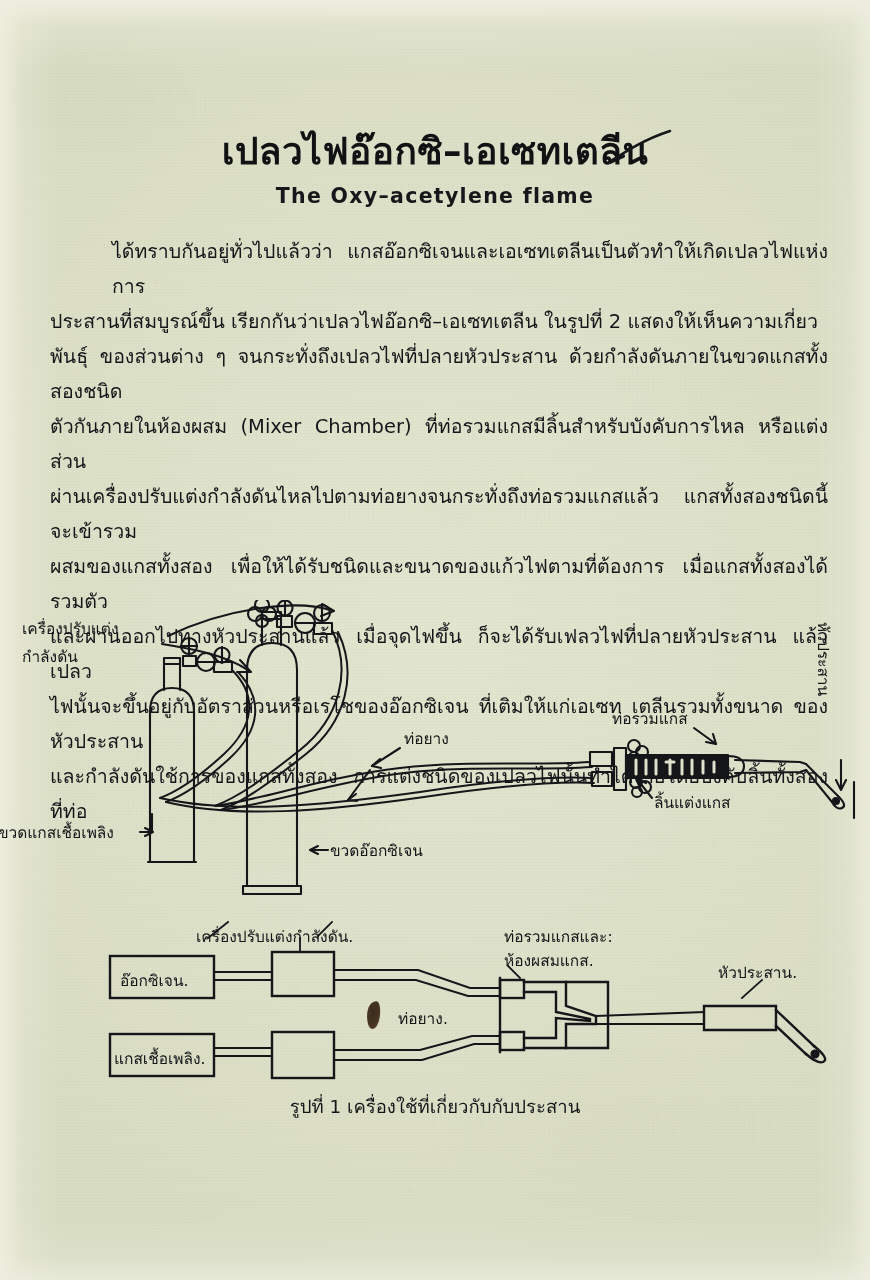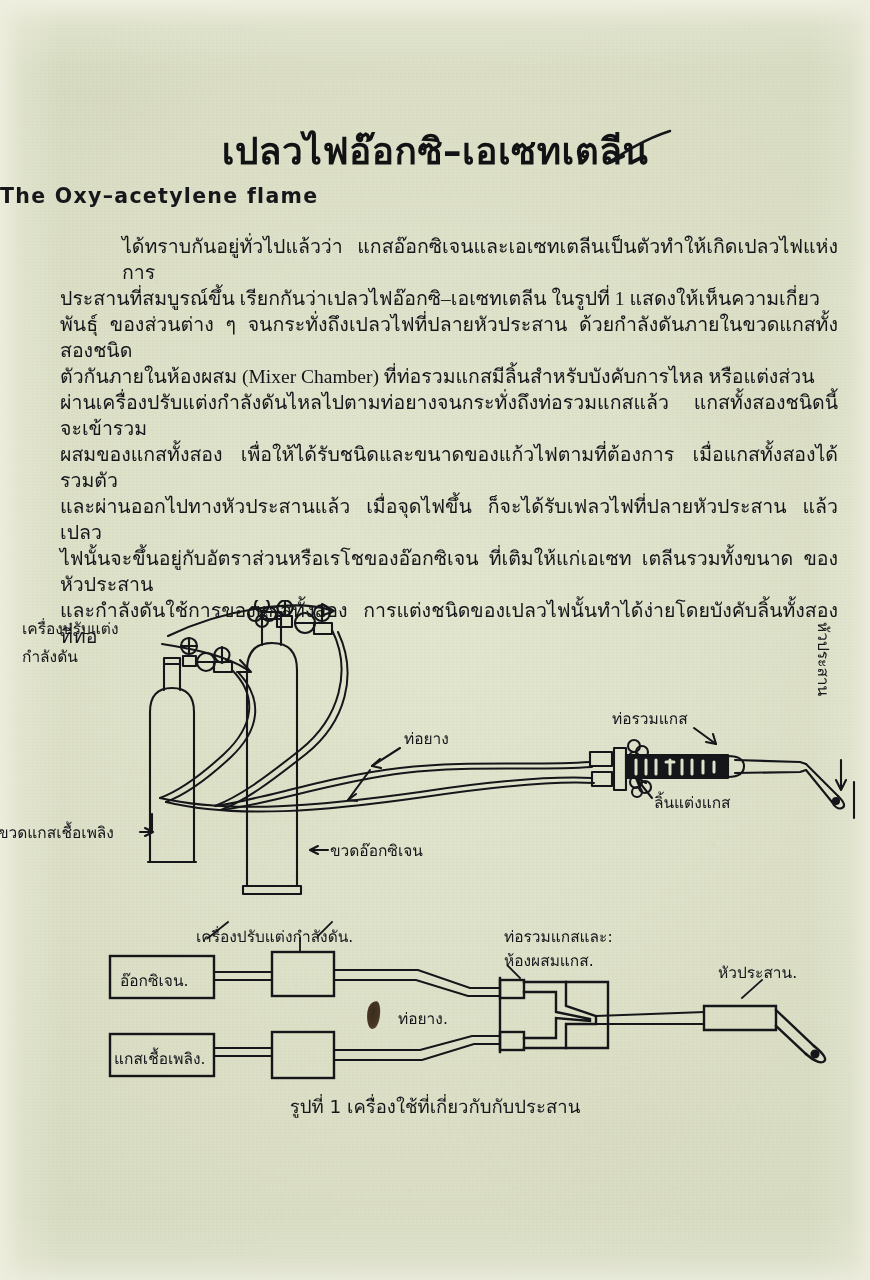--- a/index.html
+++ b/index.html
@@ -51,31 +51,31 @@
   .thai-title{
     position:absolute;left:0;right:0;top:112px;text-align:center;
     font-size:37px;line-height:1.1;letter-spacing:.5px;
     color:#101214;font-weight:600;margin-top:20px;
   }
   .title-flourish{
     position:absolute;left:608px;top:128px;width:66px;height:38px;
     pointer-events:none;
   }
   .eng-title{
-    position:absolute;left:0;right:0;top:184px;
+    position:absolute;left:0;right:0;top:184px;text-align:center;
     font-size:20.5px;font-weight:bold;letter-spacing:1.3px;
     color:#15171a;
     font-family:"DejaVu Sans","Liberation Sans",sans-serif;
   }
 
   
   .body-copy{
-    position:absolute;left:60px;top:234px;width:778px;
-    font-size:19.5px;line-height:26px;
-    color:#14161a;text-align:justify;font-family:Liberation Serif, serif;
+    position:absolute;left:50px;top:234px;width:778px;
+    font-size:19.5px;line-height:35px;
+    color:#14161a;text-align:justify;
   }
 
   
   .figure-wrap{position:absolute;left:0;top:600px;width:870px;height:560px;text-align:center;}
   .fig-svg{position:absolute;left:0;top:0;}
 
   .hand{
     font-family:"DejaVu Sans","Liberation Sans",sans-serif;
     fill:#14161a;
     font-size:15px;
@@ -111,21 +111,21 @@
 
     <svg class="title-flourish" viewBox="0 0 66 38">
       <path d="M2,34 C14,26 34,12 62,3" stroke="#14161a" stroke-width="2.6" fill="none" stroke-linecap="round"></path>
       <path d="M2,34 C8,31 12,29 15,28" stroke="#14161a" stroke-width="4" fill="none" stroke-linecap="round"></path>
     </svg>
 
     <div class="eng-title">The Oxy–acetylene flame</div>
 
     <div class="body-copy">
       <div style="text-indent:0;padding-left:62px;">ได้ทราบกันอยู่ทั่วไปแล้วว่า  แกสอ๊อกซิเจนและเอเซทเตลีนเป็นตัวทำให้เกิดเปลวไฟแห่งการ</div>
-      <div>ประสานที่สมบูรณ์ขึ้น   เรียกกันว่าเปลวไฟอ๊อกซิ–เอเซทเตลีน   ในรูปที่ 1 แสดงให้เห็นความเกี่ยว</div>
+      <div>ประสานที่สมบูรณ์ขึ้น   เรียกกันว่าเปลวไฟอ๊อกซิ–เอเซทเตลีน   ในรูปที่ 2 แสดงให้เห็นความเกี่ยว</div>
       <div>พันธุ์ ของส่วนต่าง ๆ จนกระทั่งถึงเปลวไฟที่ปลายหัวประสาน   ด้วยกำลังดันภายในขวดแกสทั้งสองชนิด</div>
       <div>ตัวกันภายในห้องผสม  (Mixer Chamber)  ที่ท่อรวมแกสมีลิ้นสำหรับบังคับการไหล  หรือแต่งส่วน</div>
       <div>ผ่านเครื่องปรับแต่งกำลังดันไหลไปตามท่อยางจนกระทั่งถึงท่อรวมแกสแล้ว แกสทั้งสองชนิดนี้จะเข้ารวม</div>
       <div>ผสมของแกสทั้งสอง   เพื่อให้ได้รับชนิดและขนาดของแก้วไฟตามที่ต้องการ   เมื่อแกสทั้งสองได้รวมตัว</div>
       <div>และผ่านออกไปทางหัวประสานแล้ว  เมื่อจุดไฟขึ้น   ก็จะได้รับเฟลวไฟที่ปลายหัวประสาน   แล้วเปลว</div>
       <div>ไฟนั้นจะขึ้นอยู่กับอัตราส่วนหรือเรโชของอ๊อกซิเจน ที่เติมให้แก่เอเซท เตลีนรวมทั้งขนาด ของหัวประสาน</div>
       <div>และกำลังดันใช้การของแกสทั้งสอง    การแต่งชนิดของเปลวไฟนั้นทำได้ง่ายโดยบังคับลิ้นทั้งสองที่ท่อ</div>
     </div>
 
     <div class="figure-wrap">

